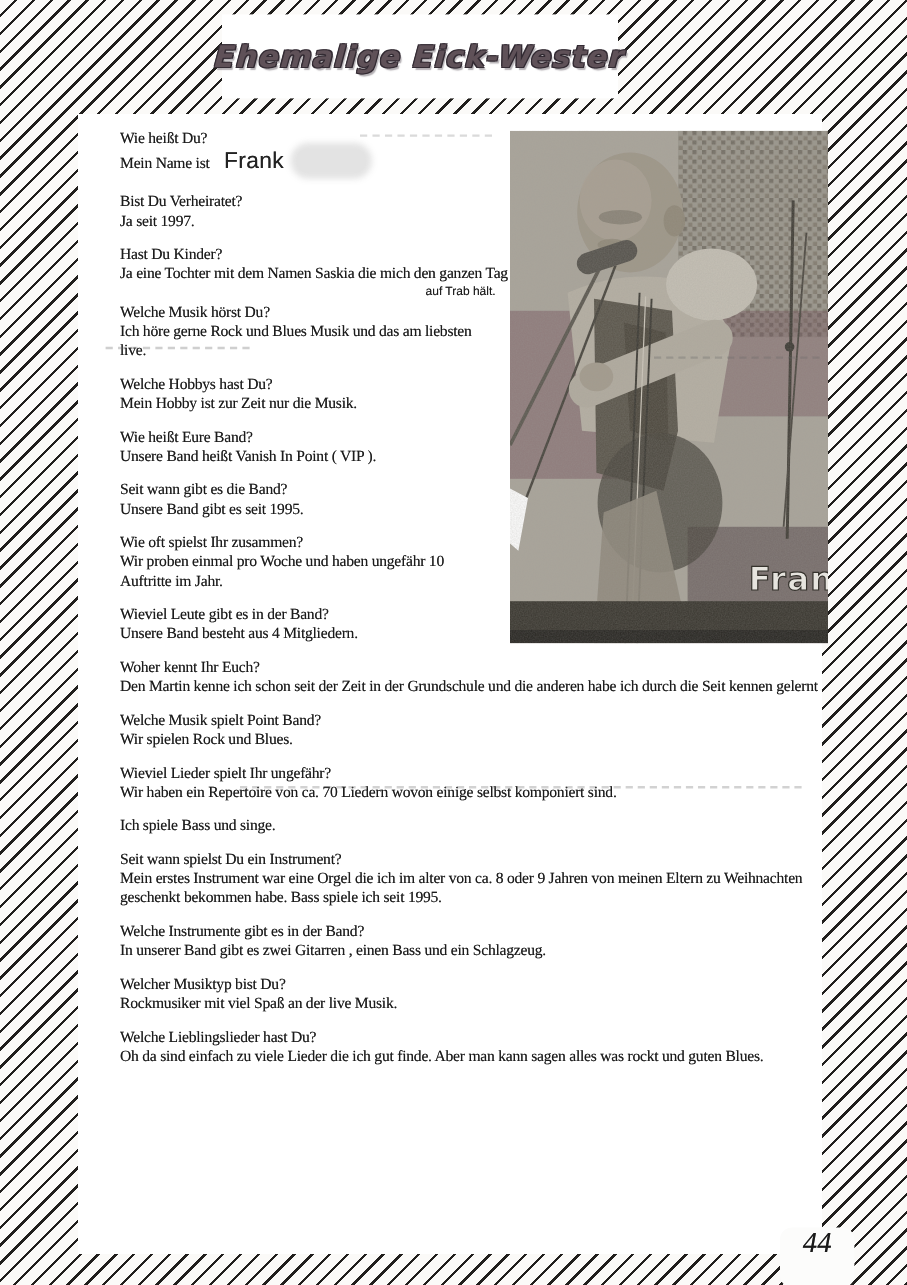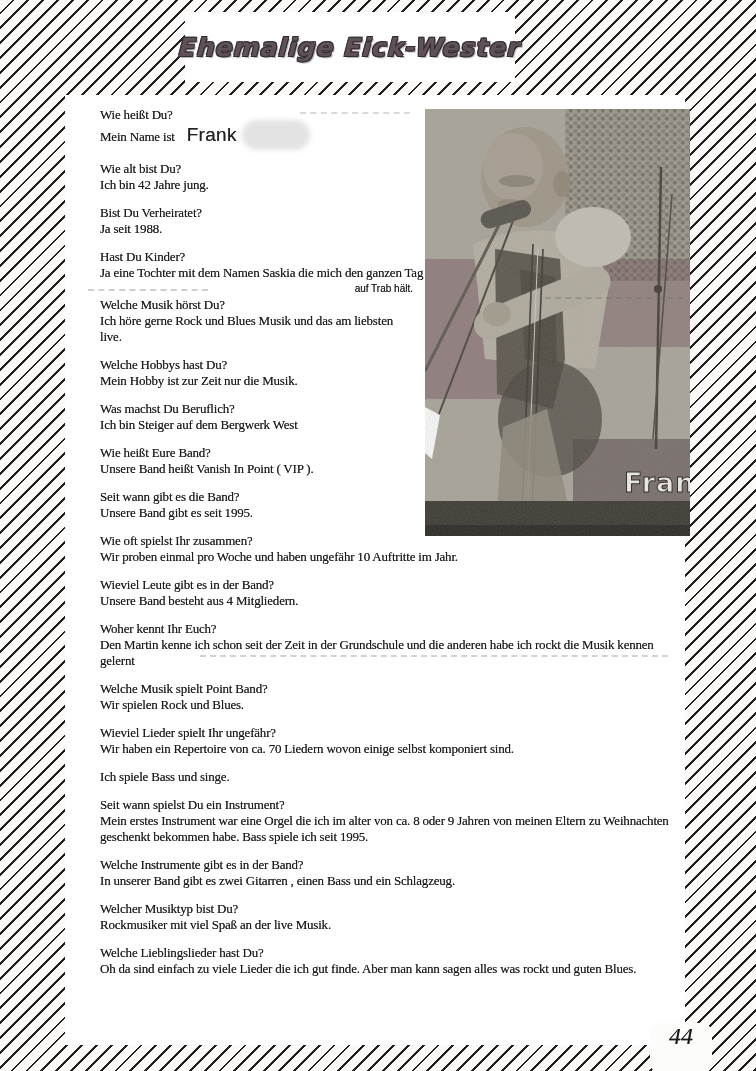--- a/index.html
+++ b/index.html
@@ -150,63 +150,55 @@
         <text x="199" y="383" font-family="'DejaVu Sans', sans-serif" font-size="27" font-weight="bold" fill="#e8e6e0" stroke="#33302a" stroke-width="1" letter-spacing="1">Frank</text>
       </svg>
     </div>
 
     <div id="qa-list">
         <div class="qa-block">
           <div class="qa-q">Wie heißt Du?</div>
           <div class="qa-a qa-a-name-line"><span>Mein Name ist</span><span class="frank-name">Frank</span><span class="redaction"></span></div>
         </div>
         <div class="qa-block">
-          <div class="qa-q">Wie alt bist Du?</div>
-          <div class="qa-a">Ich bin 42 Jahre jung.</div>
-        </div>
-        <div class="qa-block">
           <div class="qa-q">Bist Du Verheiratet?</div>
-          <div class="qa-a">Ja seit 1988.</div>
+          <div class="qa-a">Ja seit 1997.</div>
         </div>
         <div class="qa-block tight">
           <div class="qa-q">Hast Du Kinder?</div>
           <div class="qa-a nowrap">Ja eine Tochter mit dem Namen Saskia die mich den ganzen Tag</div>
           <div class="qa-a inserted">auf Trab hält.</div>
         </div>
         <div class="qa-block">
           <div class="qa-q">Welche Musik hörst Du?</div>
           <div class="qa-a">Ich höre gerne Rock und Blues Musik und das am liebsten live.</div>
         </div>
         <div class="qa-block">
           <div class="qa-q">Welche Hobbys hast Du?</div>
           <div class="qa-a">Mein Hobby ist zur Zeit nur die Musik.</div>
         </div>
         <div class="qa-block">
-          <div class="qa-q">Was machst Du Beruflich?</div>
-          <div class="qa-a">Ich bin Steiger auf dem Bergwerk West</div>
-        </div>
-        <div class="qa-block">
           <div class="qa-q">Wie heißt Eure Band?</div>
           <div class="qa-a">Unsere Band heißt Vanish In Point ( VIP ).</div>
         </div>
         <div class="qa-block">
           <div class="qa-q">Seit wann gibt es die Band?</div>
           <div class="qa-a">Unsere Band gibt es seit 1995.</div>
         </div>
         <div class="qa-block">
           <div class="qa-q">Wie oft spielst Ihr zusammen?</div>
           <div class="qa-a">Wir proben einmal pro Woche und haben ungefähr 10 Auftritte im Jahr.</div>
         </div>
         <div class="qa-block">
           <div class="qa-q">Wieviel Leute gibt es in der Band?</div>
           <div class="qa-a">Unsere Band besteht aus 4 Mitgliedern.</div>
         </div>
         <div class="qa-block">
           <div class="qa-q">Woher kennt Ihr Euch?</div>
-          <div class="qa-a">Den Martin kenne ich schon seit der Zeit in der Grundschule und die anderen habe ich rockt die Musik kennen gelernt</div>
+          <div class="qa-a">Den Martin kenne ich schon seit der Zeit in der Grundschule und die anderen habe ich durch die Seit kennen gelernt</div>
         </div>
         <div class="qa-block">
           <div class="qa-q">Welche Musik spielt Point Band?</div>
           <div class="qa-a">Wir spielen Rock und Blues.</div>
         </div>
         <div class="qa-block">
           <div class="qa-q">Wieviel Lieder spielt Ihr ungefähr?</div>
           <div class="qa-a">Wir haben ein Repertoire von ca. 70 Liedern wovon einige selbst komponiert sind.</div>
         </div>
         <div class="qa-block">

